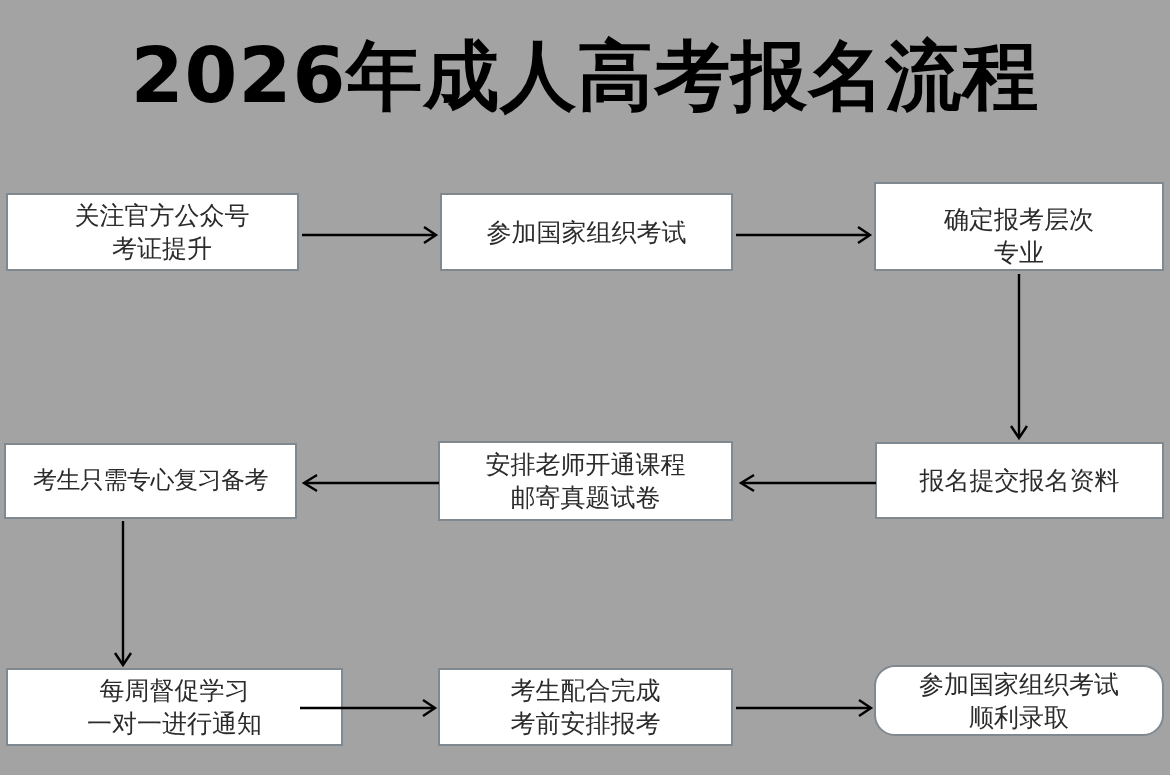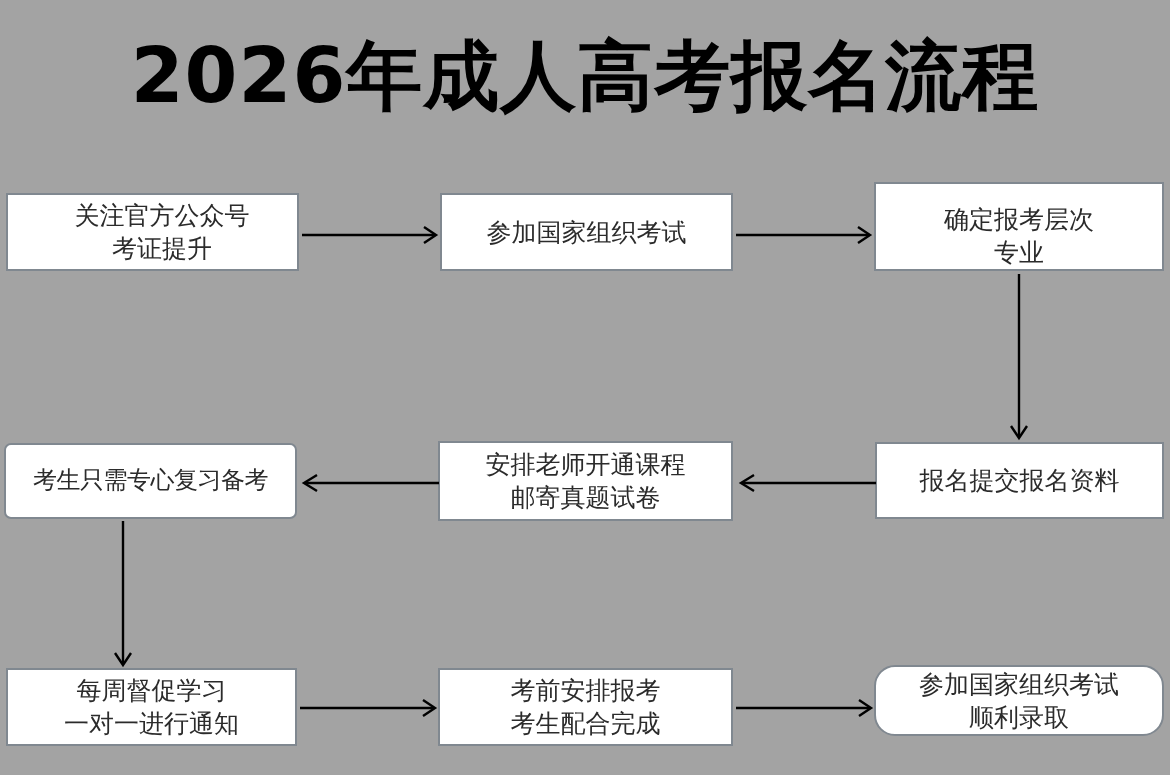--- a/index.html
+++ b/index.html
@@ -83,41 +83,41 @@
 
   <div class="node" style="left:440px; top:193px; width:293px; height:78px;">
     <span class="ln">参加国家组织考试</span>
   </div>
 
   <div class="node" style="left:874px; top:182px; width:290px; height:89px;justify-content:flex-end;">
     <span class="ln">确定报考层次</span>
     <span class="ln">专业</span>
   </div>
 
-  <div class="node tight" style="left:4px; top:443px; width:293px; height:76px;border-radius:7px;">
+  <div class="node tight" style="left:4px; top:443px; width:293px; height:76px;">
     <span class="ln">考生只需专心复习备考</span>
   </div>
 
   <div class="node" style="left:438px; top:441px; width:295px; height:80px;">
     <span class="ln">安排老师开通课程</span>
     <span class="ln">邮寄真题试卷</span>
   </div>
 
   <div class="node" style="left:875px; top:442px; width:289px; height:77px;">
     <span class="ln">报名提交报名资料</span>
   </div>
 
-  <div class="node" style="left:6px; top:668px; width:291px; height:78px;">
+  <div class="node" style="left:6px; top:668px; width:337px; height:78px;">
     <span class="ln">每周督促学习</span>
     <span class="ln">一对一进行通知</span>
   </div>
 
   <div class="node" style="left:438px; top:668px; width:295px; height:78px;">
+    <span class="ln">考生配合完成</span>
     <span class="ln">考前安排报考</span>
-    <span class="ln">考生配合完成</span>
   </div>
 
   <div class="node" style="left:874px; top:665px; width:290px; height:71px;border-radius:21px;">
     <span class="ln">参加国家组织考试</span>
     <span class="ln">顺利录取</span>
   </div>
 
   <div class="conn" style="left:302px; top:222px; width:138px; height:26px;">
     <svg width="138" height="26" viewBox="0 0 138 26">
       <line x1="0" y1="13" x2="133" y2="13" stroke="#000" stroke-width="2.4"></line>

